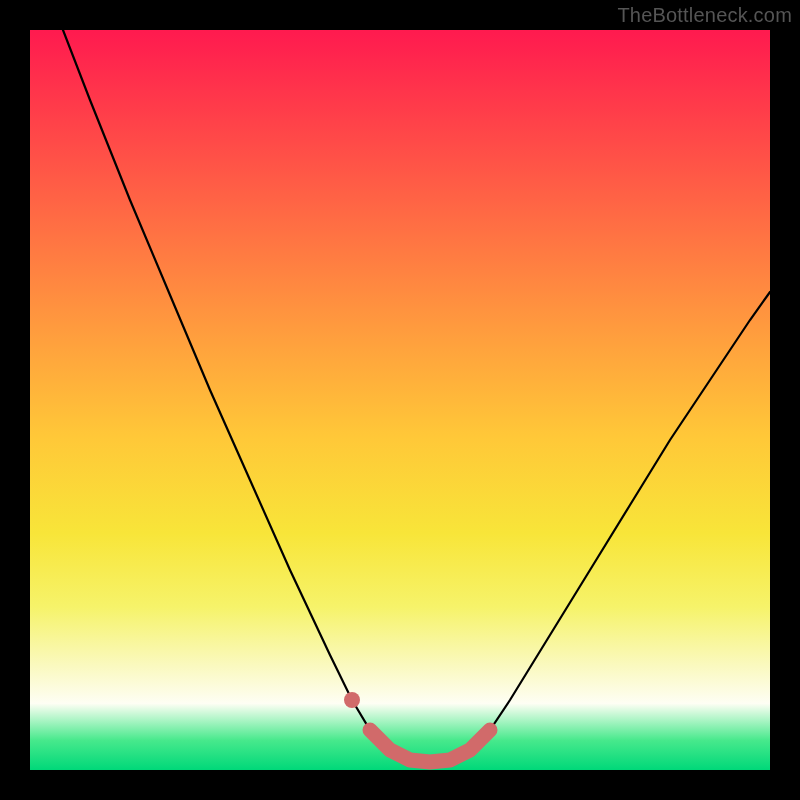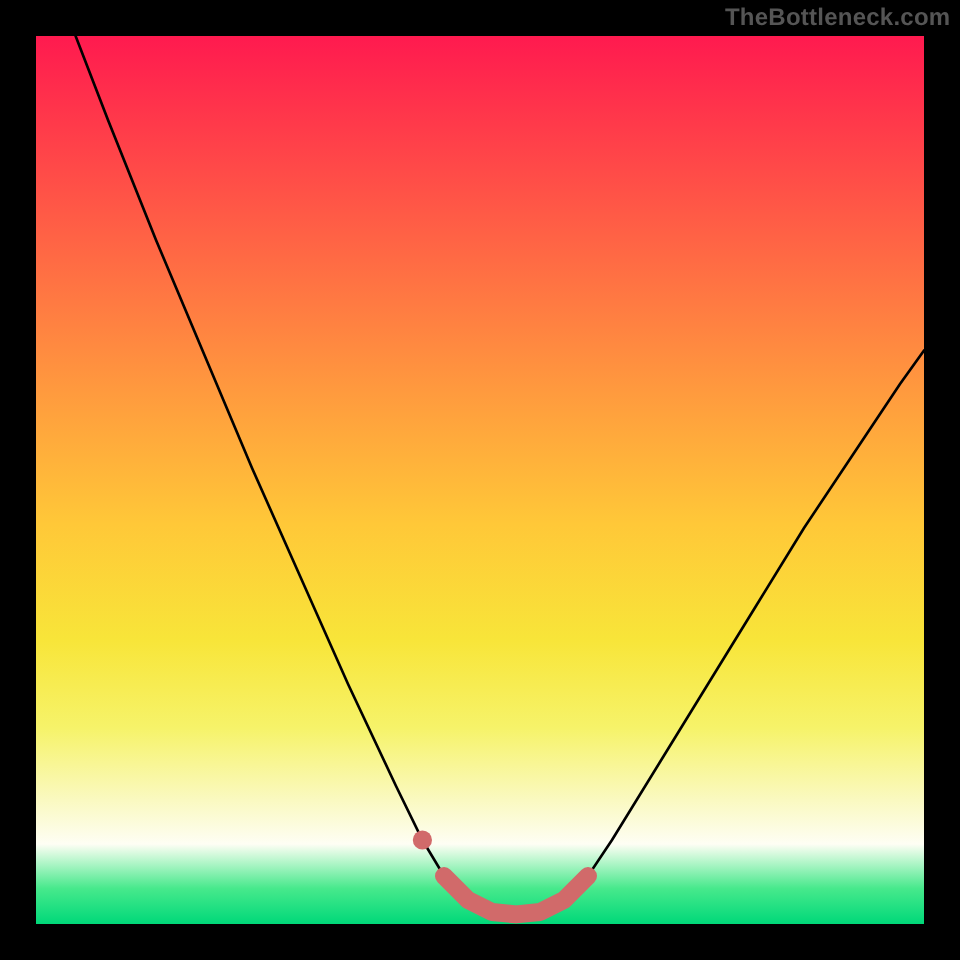--- a/index.html
+++ b/index.html
@@ -31,21 +31,21 @@
       #47e98c 96%,
       #00d879 100%
     );
   }
   .watermark {
     position: absolute;
     top: 4px;
     right: 8px;
     color: #555;
     font-size: 20px;
-    font-weight: 700;
+    font-weight: 400;
     letter-spacing: 0.2px;
     z-index: 5;
   }
   svg.curve {
     position: absolute;
     left: 0;
     top: 0;
     width: 740px;
     height: 740px;
     z-index: 3;

